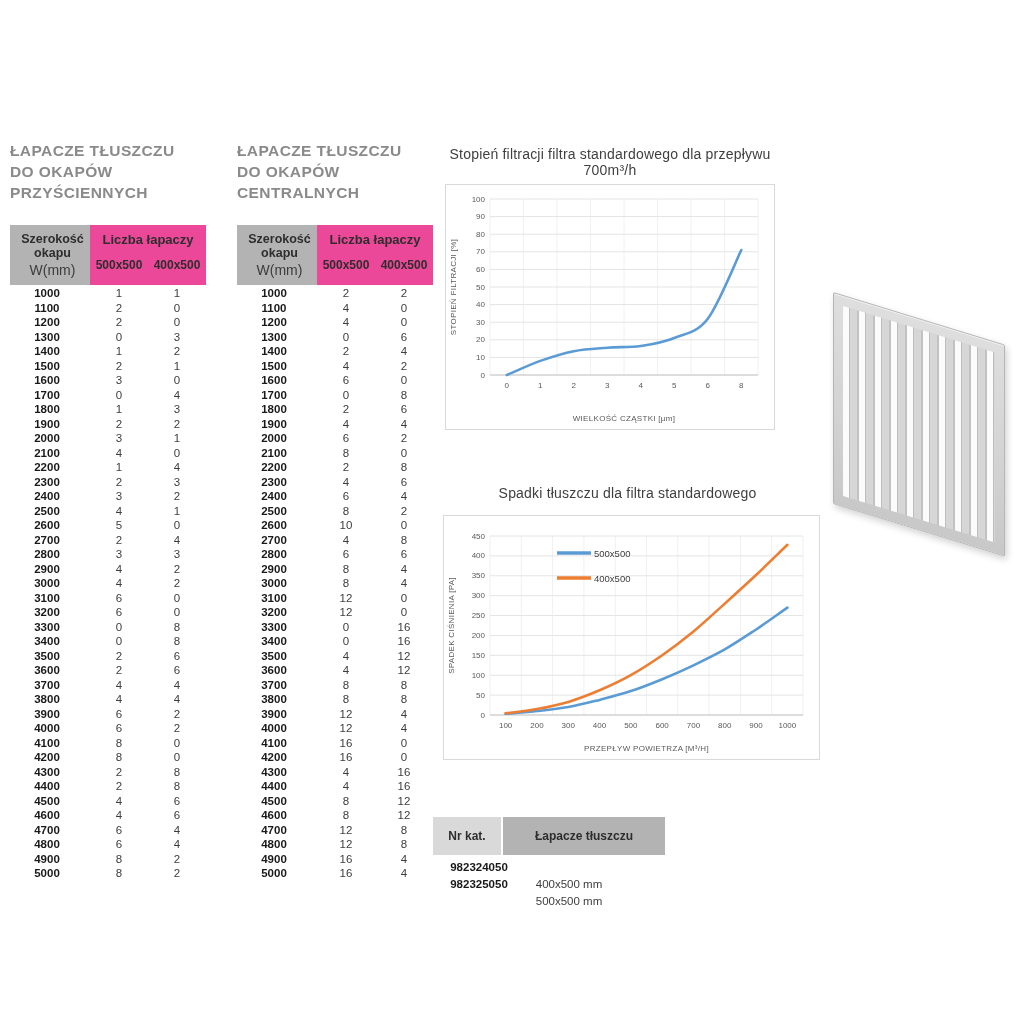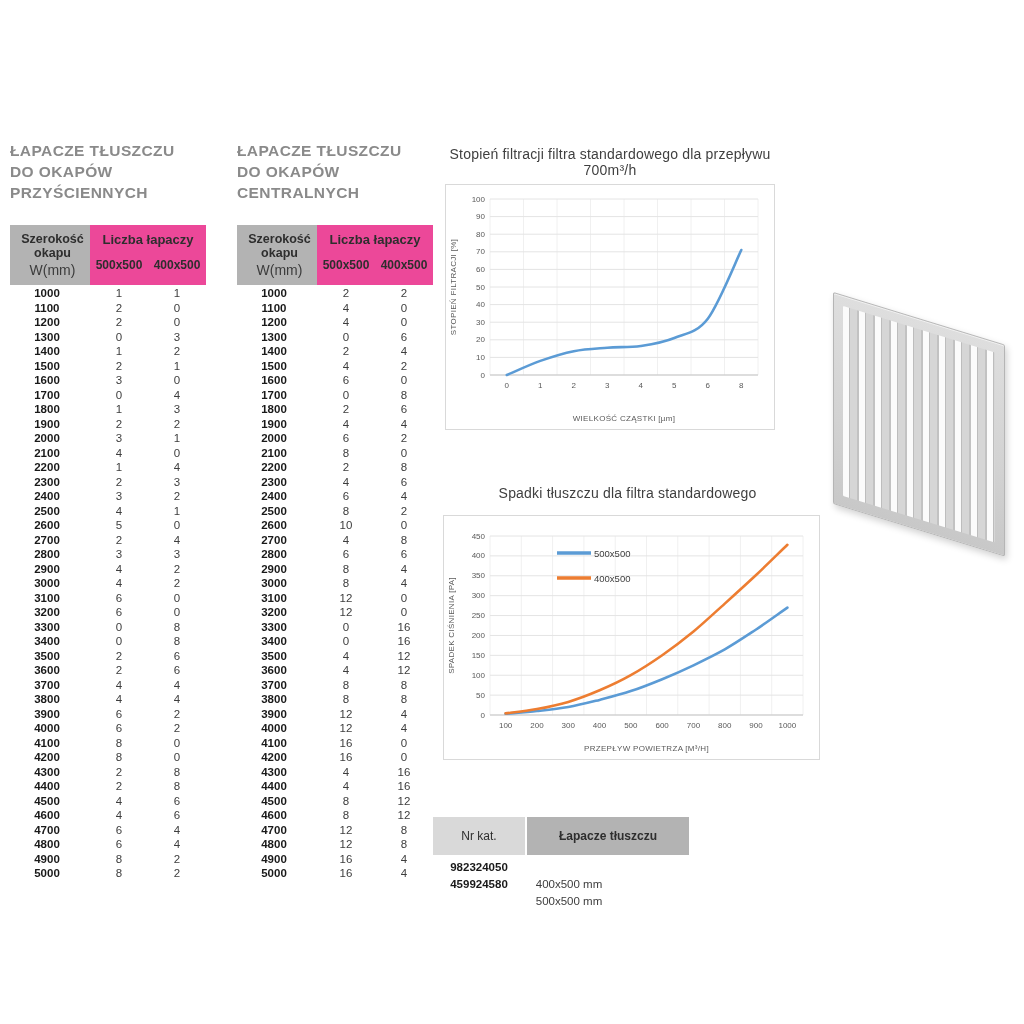--- a/index.html
+++ b/index.html
@@ -31,22 +31,22 @@
   .chart-title{margin:0;text-align:center;font-size:14px;font-weight:normal;color:#3f3f3f;letter-spacing:.2px;}
   .chart-card{position:absolute;background:#ffffff;border:1px solid #d9d9d9;}
   svg text{font-family:"Liberation Sans",sans-serif;}
   svg .tick{font-size:8px;fill:#595959;}
   svg .axis{font-size:8px;fill:#595959;letter-spacing:.3px;}
   svg .legend{font-size:9.5px;fill:#404040;}
 
   
   .catalog{position:absolute;left:433px;top:817px;width:256px;}
   .cat-head{display:flex;height:38px;}
-  .cat-head .h1{width:92px;background:#d9d9d9;display:flex;align-items:center;justify-content:center;
-                font-size:12px;font-weight:normal;color:#2e2e2e;}
+  .cat-head .h1{width:68px;background:#d9d9d9;display:flex;align-items:center;justify-content:center;
+                font-size:12px;font-weight:bold;color:#2e2e2e;}
   .cat-head .h2{width:162px;margin-left:2px;background:#b3b3b3;display:flex;align-items:center;justify-content:center;
                 font-size:12px;font-weight:bold;color:#2e2e2e;}
   .cat-body{margin-top:4px;}
   .cat-row{display:flex;height:17px;line-height:17px;flex-direction:column;}
   .cat-row .v0{width:92px;text-align:center;font-size:11.5px;font-weight:bold;color:#191919;}
   .cat-row .v1{margin-left:2px;padding-left:14px;font-size:11.5px;color:#3d3d3d;text-align:center;}
 
   
   .panel{position:absolute;left:833px;top:292px;width:172px;height:212px;
          transform:skewY(17deg);transform-origin:0 0;
@@ -637,19 +637,19 @@
     <div class="cat-head">
       <div class="h1">Nr kat.</div>
       <div class="h2">Łapacze tłuszczu</div>
     </div>
     <div class="cat-body">
         <div class="cat-row">
           <span class="v0">982324050</span>
           <span class="v1">400x500 mm</span>
         </div>
         <div class="cat-row">
-          <span class="v0">459924580</span>
+          <span class="v0">982325050</span>
           <span class="v1">500x500 mm</span>
         </div>
       </div>
   </section>
 
 </div>
 
 </body></html>

